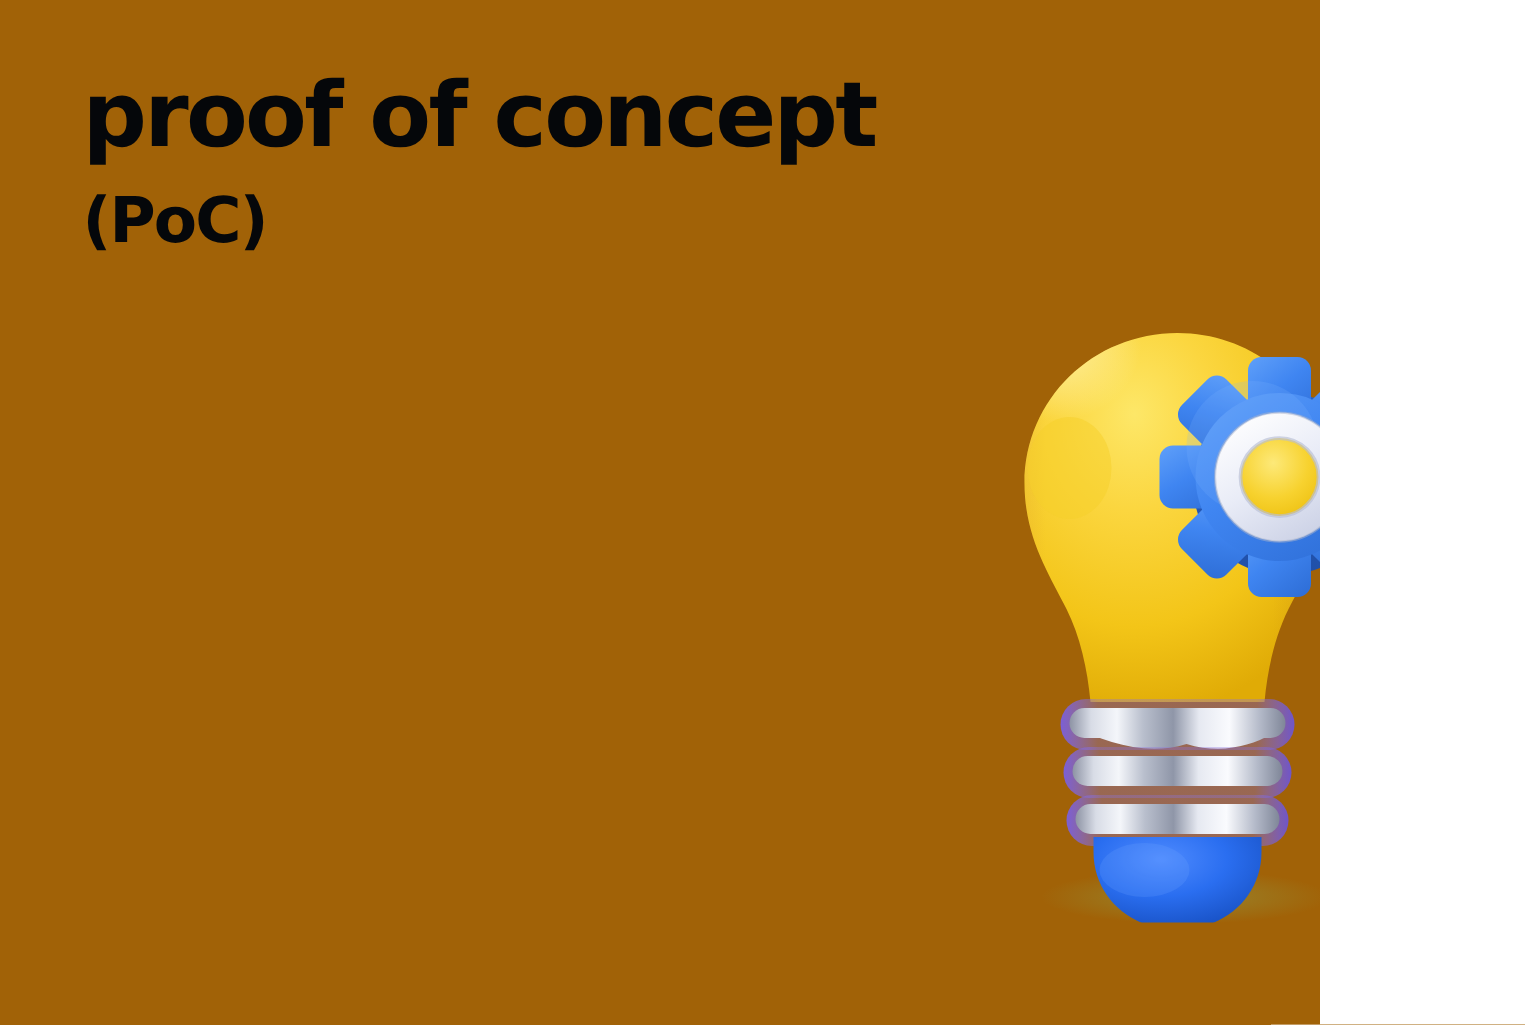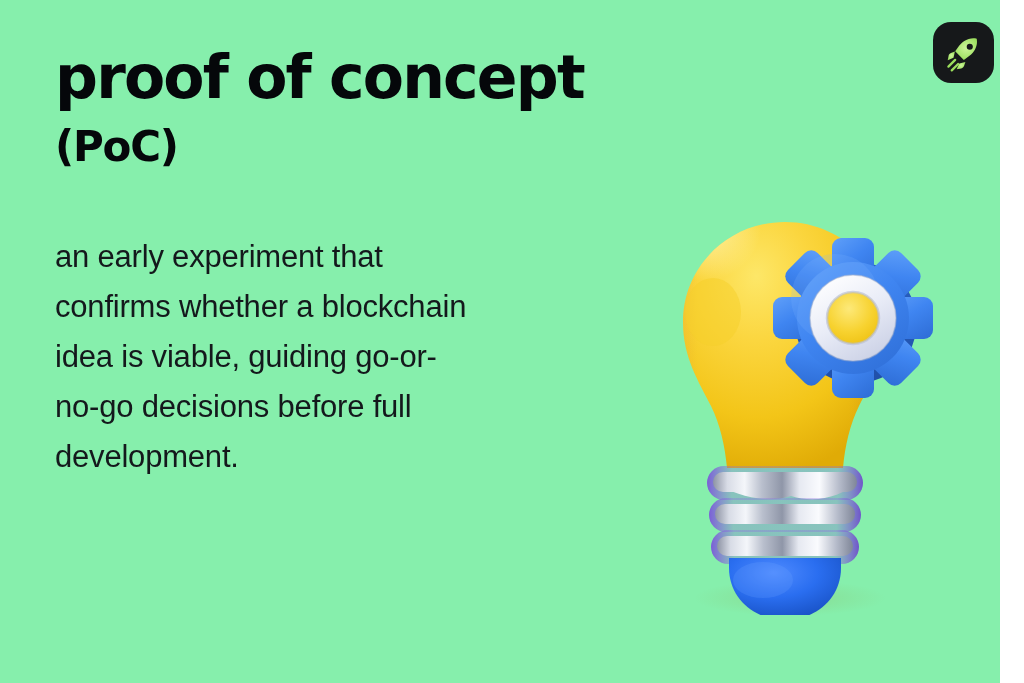--- a/index.html
+++ b/index.html
@@ -8,23 +8,23 @@
   }
   body {
     width: 1024px;
     height: 683px;
     overflow: hidden;
     font-family: "Liberation Sans", sans-serif;
   }
 
   #slide {
     position: relative;
-    width: 1000px;
+    width: 880px;
     height: 683px;
-    background: #86efac;
+    background: #a16207;
     overflow: hidden;
   }
 
   
   .text-block {
     position: absolute;
     left: 55px;
     top: 42px;
     width: 620px;
   }
@@ -96,27 +96,20 @@
 </head>
 <body>
 
 <div id="slide">
 
   <div class="text-block">
     <h1 class="headline">proof of concept</h1>
     <h2 class="subhead">(PoC)</h2>
   </div>
 
-  <div class="body-copy">
-    <span class="ln">an early experiment that</span>
-    <span class="ln">confirms whether a blockchain</span>
-    <span class="ln">idea is viable, guiding go-or-</span>
-    <span class="ln">no-go decisions before full</span>
-    <span class="ln">development.</span>
-  </div>
 
   <div class="rocket-badge">
     <span>
       <svg width="42" height="42" viewBox="0 0 48 48" aria-hidden="true">
         <defs>
           <radialGradient id="rkGlow" cx="50%" cy="45%" r="60%">
             <stop offset="0%" stop-color="#cdf59a"></stop>
             <stop offset="100%" stop-color="#9ade5c"></stop>
           </radialGradient>
         </defs>

